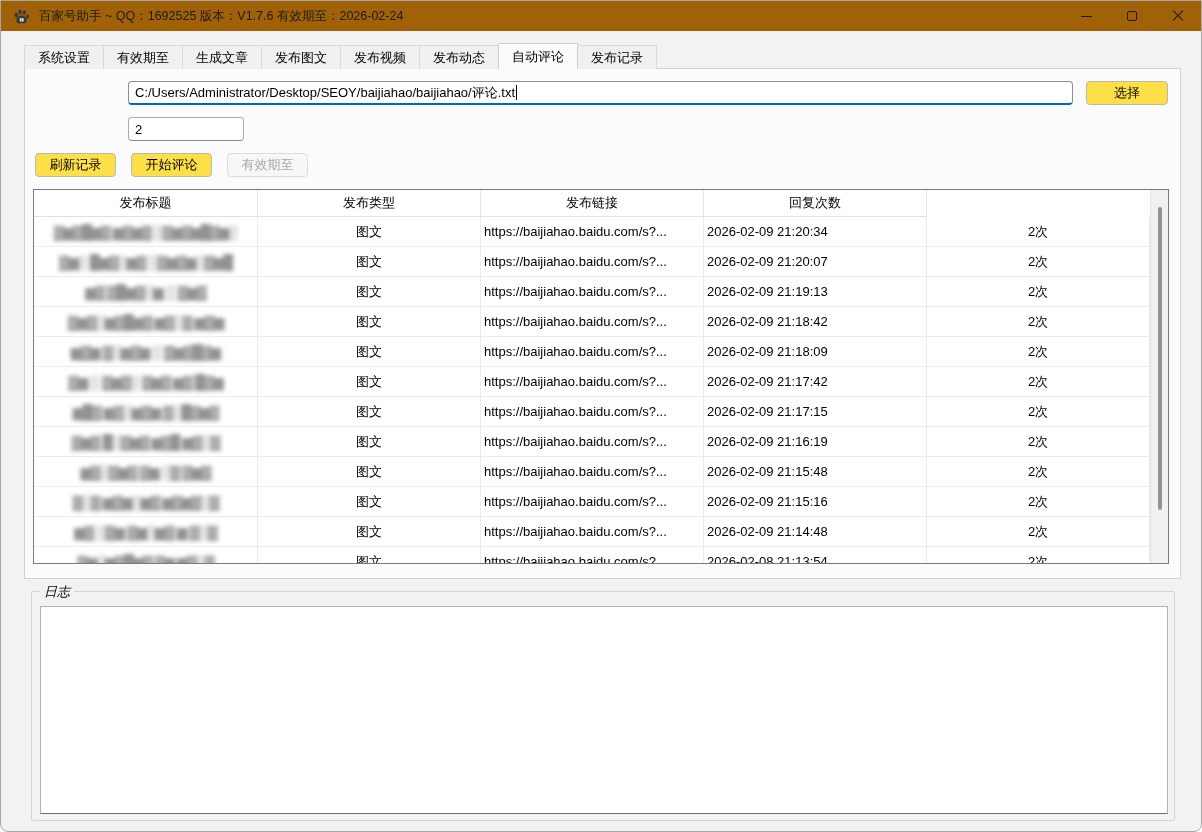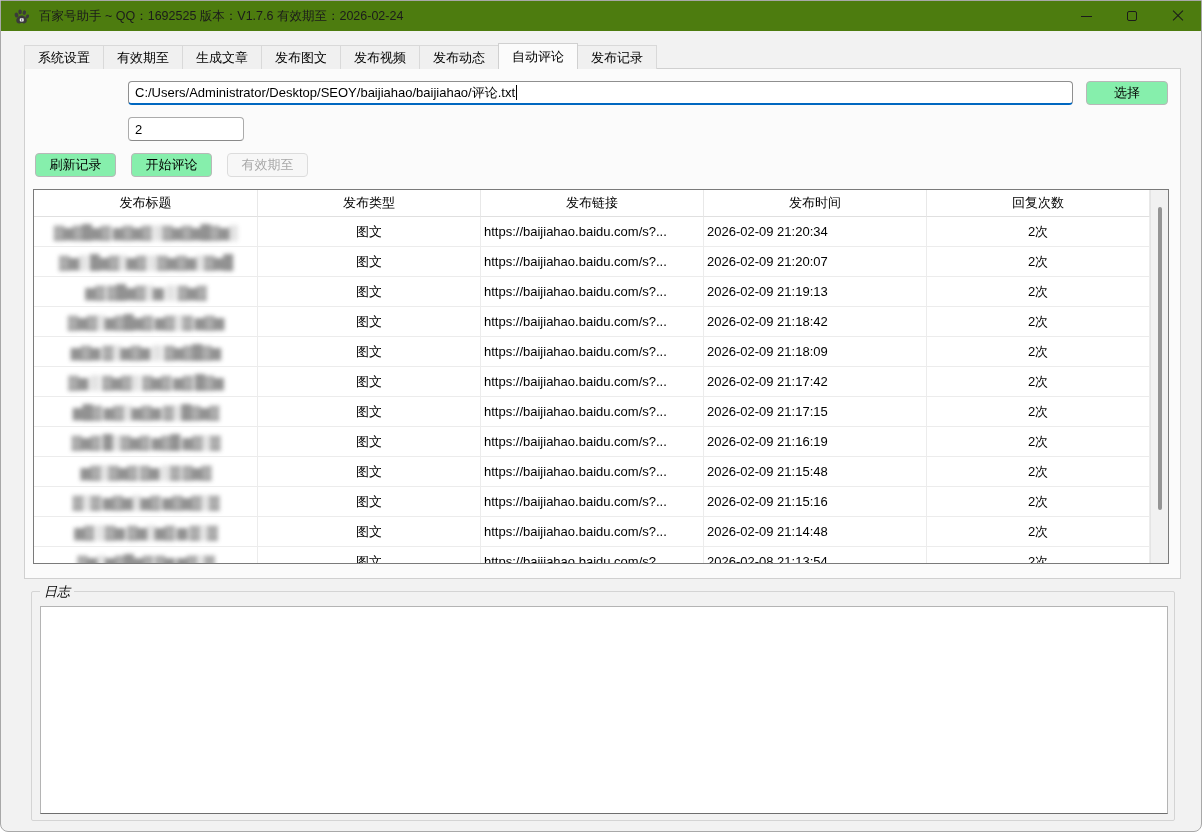--- a/index.html
+++ b/index.html
@@ -8,21 +8,21 @@
 
   .window {
     position: absolute; inset: 0; width: 1202px; height: 832px;
     background: #f2f2f2; border: 1px solid #a8a8a8;
     border-radius: 0 0 8px 8px; overflow: hidden;
   }
 
   
   .titlebar {
     position: absolute; left: 0; top: 0; right: 0; height: 30px;
-    background: #4d7c0f; display: flex; align-items: center;
+    background: #a16207; display: flex; align-items: center;
   }
   .app-icon { width: 17px; height: 17px; margin-left: 12px; flex: 0 0 auto; }
   .title-text { margin-left: 9px; font-size: 12.5px; color: #1b1b1b; white-space: nowrap; }
   .win-controls { position: absolute; right: 0; top: 0; height: 30px; display: flex; }
   .win-btn { width: 46px; height: 30px; display: flex; align-items: center; justify-content: center; }
   .glyph-min { width: 11px; height: 0; border-top: 1px solid #1b1b1b; }
   .glyph-max { width: 10px; height: 10px; border: 1px solid #1b1b1b; border-radius: 2px; }
   .glyph-close { position: relative; width: 12px; height: 12px; }
   .glyph-close::before, .glyph-close::after {
     content: ""; position: absolute; left: -1px; top: 5px; width: 14px; height: 0;
@@ -55,21 +55,21 @@
 
   .file-input {
     position: absolute; left: 127px; top: 80px; width: 945px; height: 24px;
     background: #fff; border: 1px solid #8f8f8f; border-bottom: 2px solid #0067c0;
     border-radius: 4px; font-size: 13px; color: #000;
     display: flex; align-items: center; padding: 0 6px; white-space: nowrap; overflow: hidden;
   }
   .caret { display: inline-block; width: 1px; height: 15px; background: #000; margin-left: 1px; }
 
   .btn {
-    position: absolute; height: 24px; background: #86efac;
+    position: absolute; height: 24px; background: #fde047;
     border: 1px solid #b8b8b8; border-radius: 4px;
     font-size: 13px; color: #000; display: flex; align-items: center; justify-content: center;
     white-space: nowrap;
   }
   .btn.disabled { color: #a8a8a8; border-color: #dcdcdc; background: #f7f7f7; }
 
   .count-input {
     position: absolute; left: 127px; top: 116px; width: 116px; height: 24px;
     background: #fff; border: 1px solid #ababab; border-bottom-color: #8a8a8a;
     border-radius: 4px; font-size: 13px; color: #000;
@@ -183,21 +183,20 @@
 
   <div class="btn" style="left:34px; top:152px; width:81px; z-index:5;">刷新记录</div>
   <div class="btn" style="left:130px; top:152px; width:81px; z-index:5;">开始评论</div>
   <div class="btn disabled" style="left:226px; top:152px; width:81px; z-index:5;">有效期至</div>
 
   <div class="table-wrap" style="z-index:5;">
     <div class="thead">
         <div class="th" style="width: 224px;">发布标题</div>
         <div class="th" style="width: 223px;">发布类型</div>
         <div class="th" style="width: 223px;">发布链接</div>
-        <div class="th" style="width: 223px;">发布时间</div>
         <div class="th" style="width: 223px;">回复次数</div>
       </div>
     <div class="tbody">
         <div class="trow">
           <div class="td td-title" style="width: 224px;">
             <span class="masked">▓▆▓█▆▓ ▆▓▆▓ ▒▓▆▓▆█▓▆▒</span>
           </div>
           <div class="td center" style="width: 223px;">图文</div>
           <div class="td left" style="width: 223px;">https://baijiahao.baidu.com/s?...</div>
           <div class="td left" style="width: 223px;">2026-02-09 21:20:34</div>

